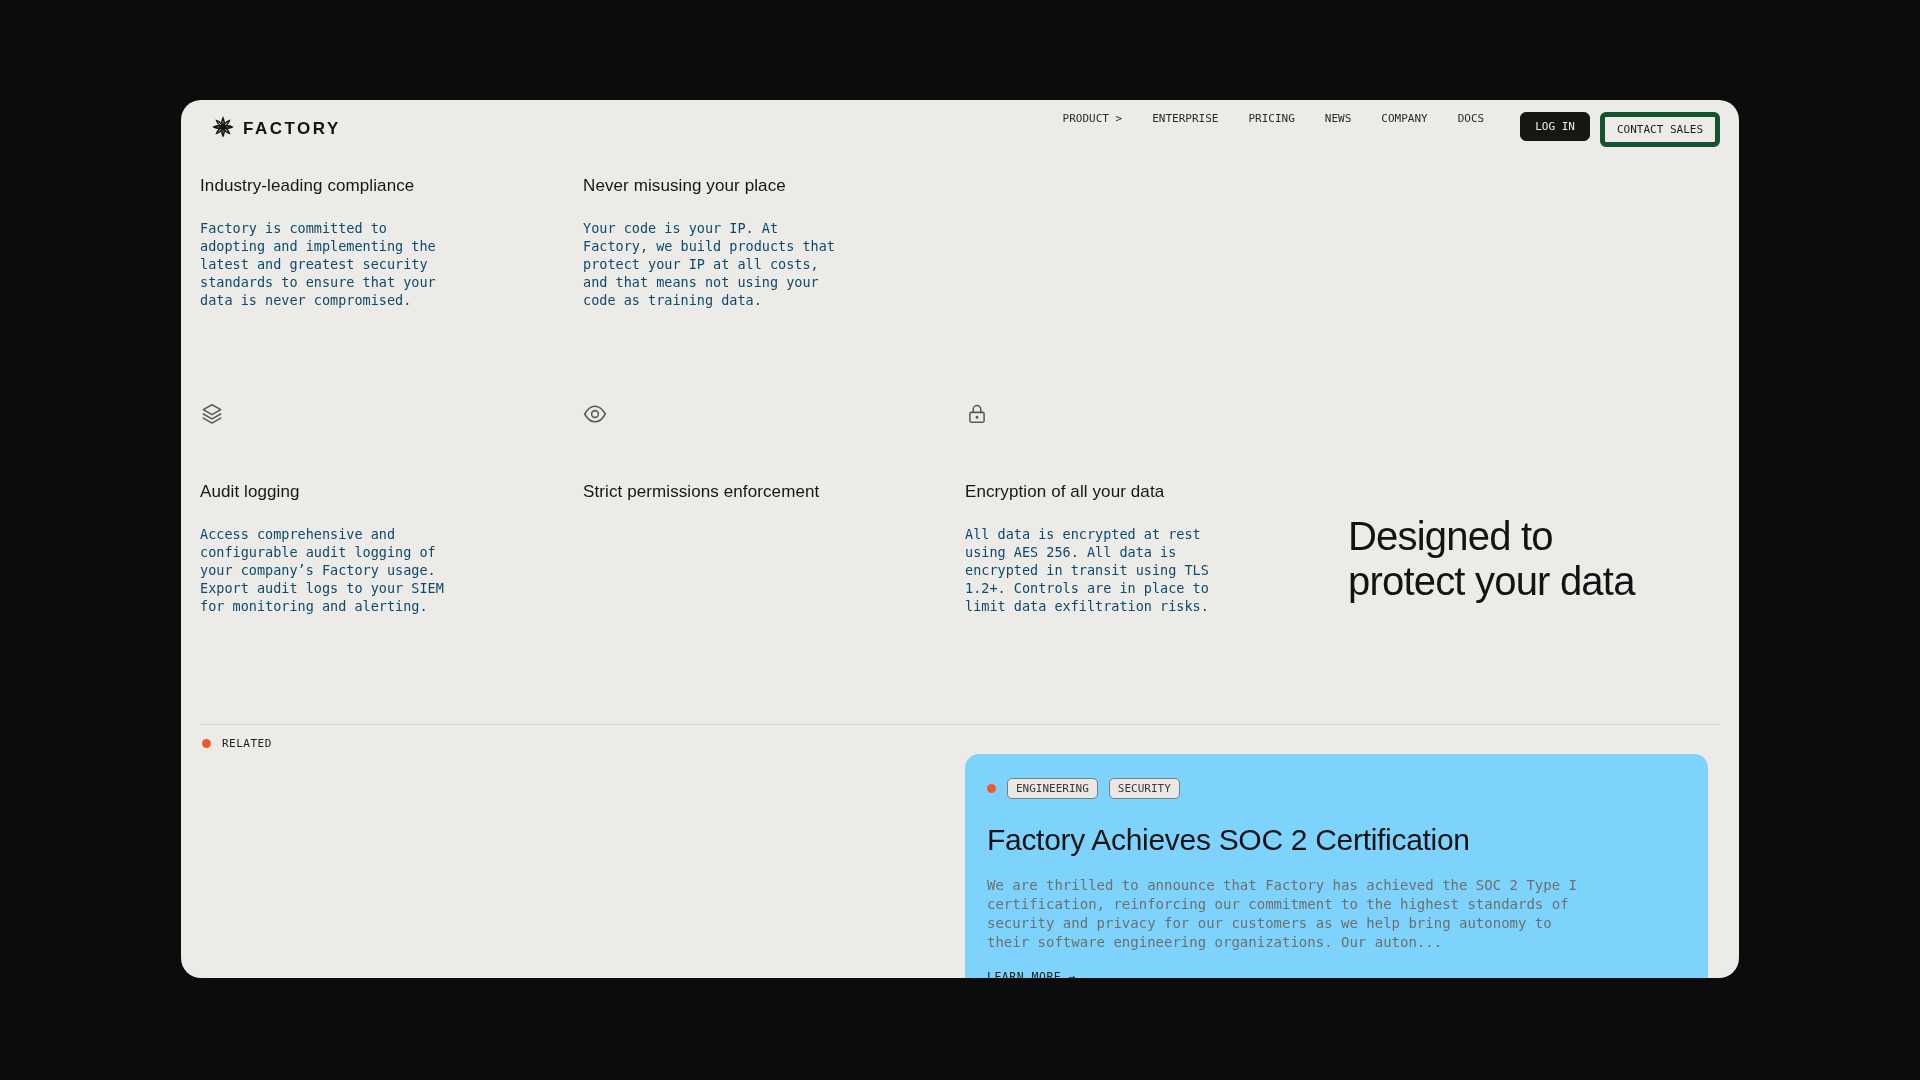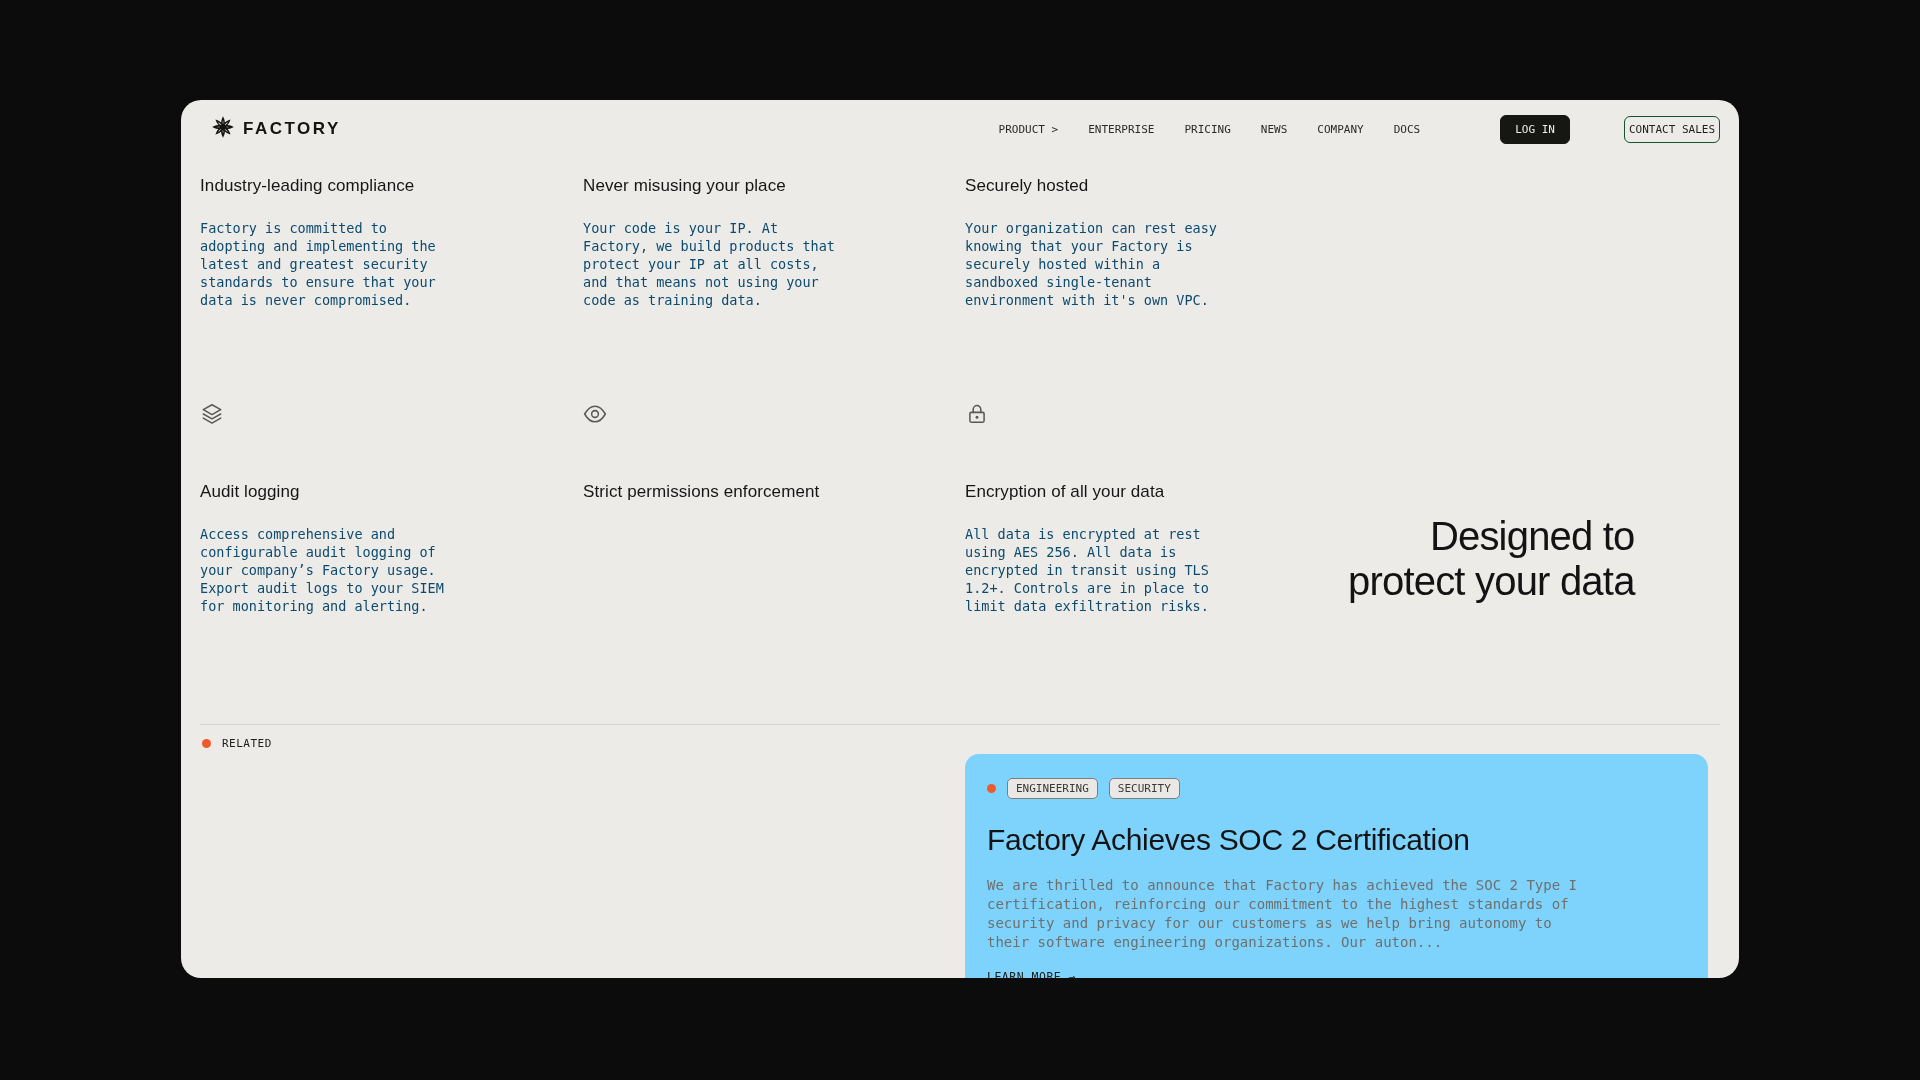--- a/index.html
+++ b/index.html
@@ -12,47 +12,47 @@
   }
 
   
   .header {
     position: absolute; top: 0; left: 12px; right: 0; height: 58px;
     display: flex; align-items: center; justify-content: space-between;
     padding: 0 19px;
   }
   .logo { display: flex; align-items: center; gap: 9px; }
   .logo-text { font-size: 17px; font-weight: bold; letter-spacing: 2.5px; color: #161412; }
-  .nav { display: flex; align-items: center; gap: 44px; }
+  .nav { display: flex; align-items: flex-start; }
   .nav-items { display: flex; align-items: center; gap: 30px; margin-right: 36px; }
   .nav-item {
     font-family: "DejaVu Sans Mono", monospace; font-size: 11px; color: #2B2A27;
     cursor: pointer; white-space: nowrap;
   }
   .btn { font-family: "DejaVu Sans Mono", monospace; font-size: 11px; border-radius: 6px;
     cursor: pointer; white-space: nowrap; }
   .btn-login { background: #161613; color: #EFEEEC; padding: 7px 14px; border: 1px solid #161613; margin-right: 10px; }
-  .btn-contact { background: transparent; color: #1F1E1B; padding: 6px 4px; border: 1px solid #14532d; }
+  .btn-contact { background: transparent; color: #1F1E1B; padding: 6px 12px; border: 5px solid #14532d; }
 
   
   .feat { position: absolute; width: 266px; }
   .c1 { left: 19px; } .c2 { left: 402px; } .c3 { left: 784px; }
   .r1 { top: 76px; } .r2 { top: 382px; }
   .feat h3 { font-size: 17px; font-weight: 500; line-height: 20px; color: #161616; margin-bottom: 23px; letter-spacing: 0.1px; }
   .feat p { font-family: "DejaVu Sans Mono", monospace; font-size: 13.5px; line-height: 18px; color: #0c4a6e; width: 260px; }
 
   .icon-slot { position: absolute; top: 302px; width: 24px; height: 24px; }
   .icon-slot svg { stroke: #5A5957; fill: none; stroke-width: 1.4; stroke-linecap: round; stroke-linejoin: round; }
 
   
   .hero {
     position: absolute; left: 1167px; top: 414px;
     font-size: 40px; line-height: 45px; font-weight: 500; letter-spacing: -0.8px; color: #131313;
   }
-  .hero span { display: block; text-align: right; }
+  .hero span { display: block; }
 
   
   .divider { position: absolute; left: 19px; right: 19px; top: 624px; height: 1px; background: #D7D6D3; }
   .related-label { position: absolute; left: 21px; top: 637px; display: flex; align-items: center; gap: 11px; }
   .dot { width: 9px; height: 9px; border-radius: 50%; background: #ED5B2D; flex: 0 0 auto; }
   .related-label span {
     font-family: "DejaVu Sans Mono", monospace; font-size: 11px; letter-spacing: 0.5px; color: #21201D;
   }
 
   .related-card {
@@ -115,24 +115,20 @@
   </div>
 
   <div class="feat c1 r1">
     <h3>Industry-leading compliance</h3>
     <p>Factory is committed to adopting and implementing the latest and greatest security standards to ensure that your data is never compromised.</p>
   </div>
   <div class="feat c2 r1">
     <h3>Never misusing your place</h3>
     <p>Your code is your IP. At Factory, we build products that protect your IP at all costs, and that means not using your code as training data.</p>
   </div>
-  <div class="feat c3 r1">
-    <h3>Securely hosted</h3>
-    <p>Your organization can rest easy knowing that your Factory is securely hosted within a sandboxed single-tenant environment with it's own VPC.</p>
-  </div>
 
   <div class="icon-slot c1">
     <svg width="24" height="24" viewBox="0 0 22 22">
       <path d="M11 2.5 L19 7 11 11.5 3 7 Z"></path>
       <path d="M3 11 L11 15.5 19 11"></path>
       <path d="M3 14.8 L11 19.3 19 14.8"></path>
     </svg>
   </div>
   <div class="icon-slot c2">
     <svg width="24" height="24" viewBox="0 0 22 22">

